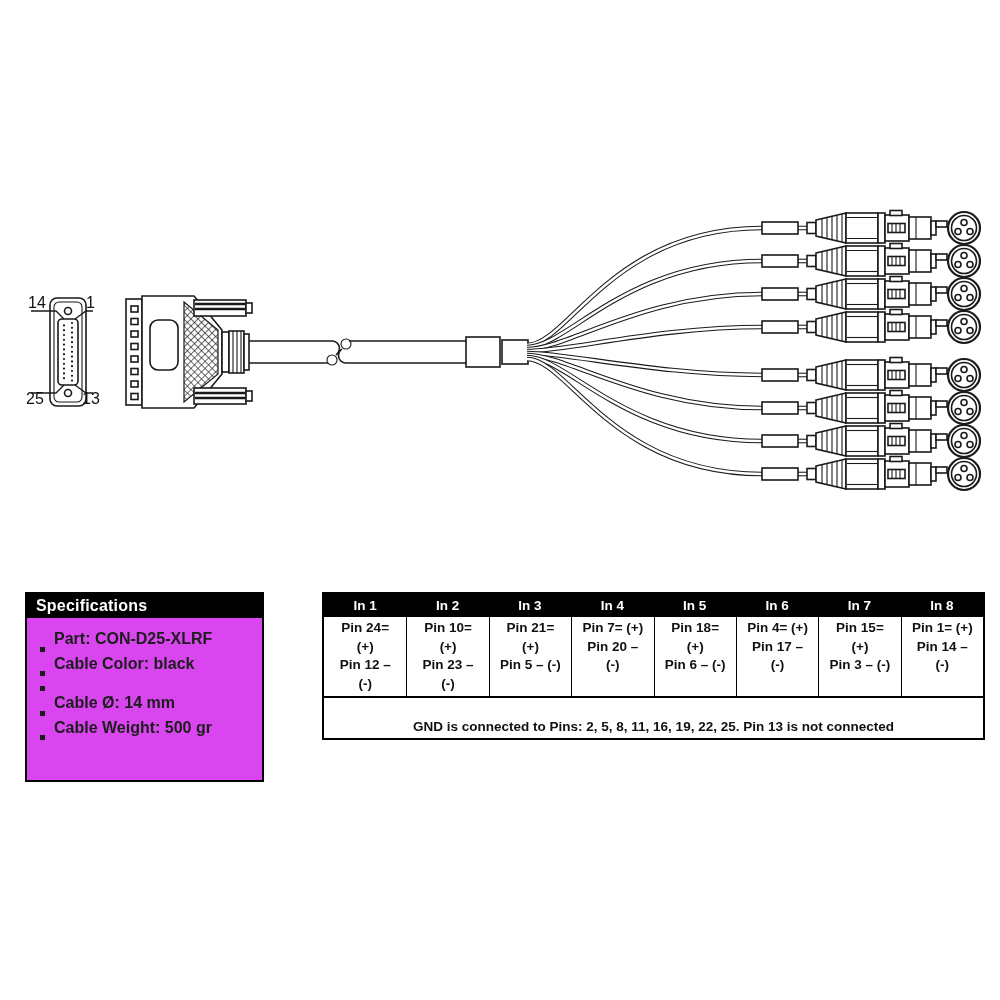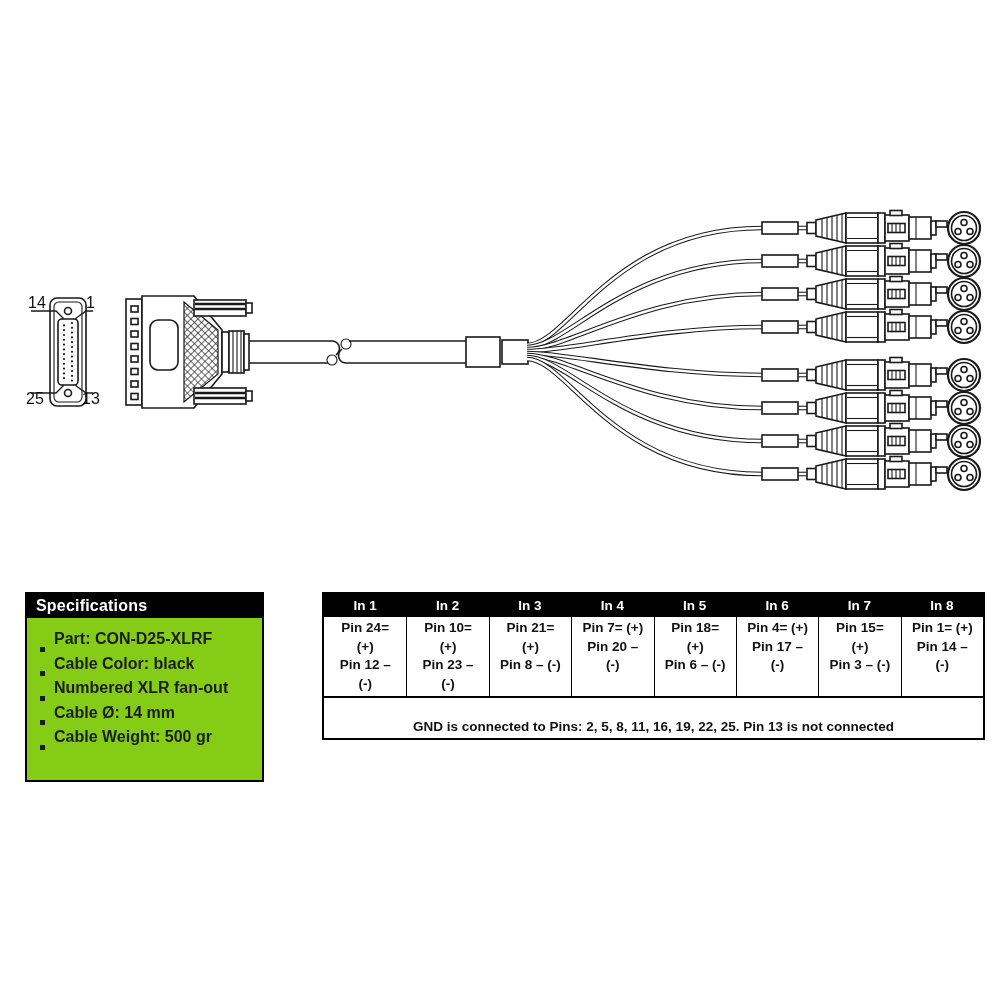--- a/index.html
+++ b/index.html
@@ -13,21 +13,21 @@
   .th{stroke:#1a1a1a;fill:none;stroke-width:1.1;}
   .fw{fill:#ffffff;stroke:#1a1a1a;stroke-width:1.6;}
   .fw2{fill:#ffffff;stroke:#1a1a1a;stroke-width:2.2;}
   .fb{fill:#1a1a1a;stroke:none;}
   .wire-o{stroke:#1a1a1a;stroke-width:4.6;fill:none;}
   .wire-i{stroke:#ffffff;stroke-width:2.5;fill:none;}
   .leader{stroke:#1a1a1a;stroke-width:1.3;fill:none;}
 
   
   .specs{position:absolute;left:25px;top:592px;width:239px;height:190px;
-         border:2px solid #000;background:#84cc16;box-sizing:border-box;}
+         border:2px solid #000;background:#d946ef;box-sizing:border-box;}
   .specs-header{background:#000;color:#fff;height:24px;line-height:24px;
                 padding-left:9px;font-size:16px;font-weight:600;letter-spacing:.2px;}
   .specs-list{list-style:none;margin:9px 0 0 0;padding:0;}
   .specs-list li{display:flex;align-items:flex-end;line-height:24.5px;
                  font-size:16px;font-weight:600;color:#1c1c1c;}
   .bullet{width:5px;height:5px;background:#1c1c1c;margin:10px 9px 0 13px;flex:0 0 auto;}
 
   
   .pinout{position:absolute;left:322px;top:592px;width:663px;border:2px solid #000;
           background:#fff;box-sizing:border-box;font-weight:bold;}
@@ -222,21 +222,20 @@
       <li>
           <span class="bullet"></span>
           <span>Part: CON-D25-XLRF</span>
         </li>
       <li>
           <span class="bullet"></span>
           <span>Cable Color: black</span>
         </li>
       <li>
           <span class="bullet"></span>
-          <span>Numbered XLR fan-out</span>
         </li>
       <li>
           <span class="bullet"></span>
           <span>Cable Ø: 14 mm</span>
         </li>
       <li>
           <span class="bullet"></span>
           <span>Cable Weight: 500 gr</span>
         </li>
     </ul>
@@ -257,21 +256,21 @@
       <div class="pt-cell">
         <div>Pin 24= (+)</div>
         <div>Pin 12 – (-)</div>
       </div>
       <div class="pt-cell">
         <div>Pin 10= (+)</div>
         <div>Pin 23 – (-)</div>
       </div>
       <div class="pt-cell">
         <div>Pin 21= (+)</div>
-        <div>Pin 8 – (-)</div>
+        <div>Pin 5 – (-)</div>
       </div>
       <div class="pt-cell">
         <div>Pin 7= (+)</div>
         <div>Pin 20 – (-)</div>
       </div>
       <div class="pt-cell">
         <div>Pin 18= (+)</div>
         <div>Pin 6 – (-)</div>
       </div>
       <div class="pt-cell">

